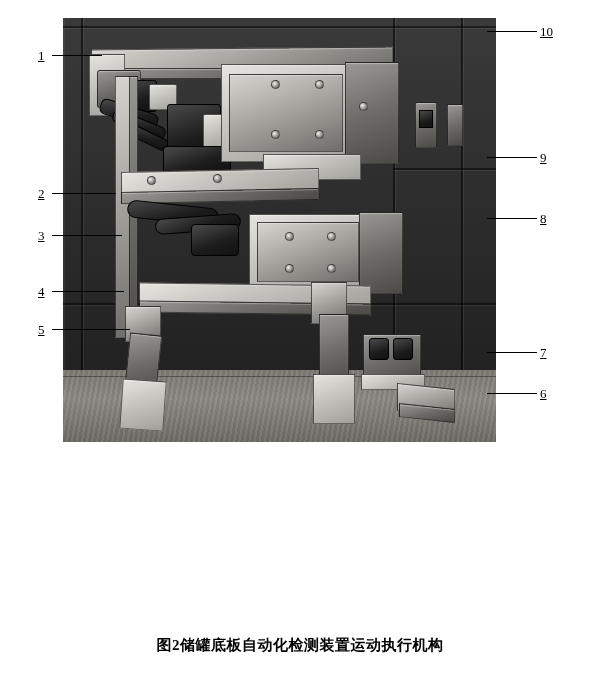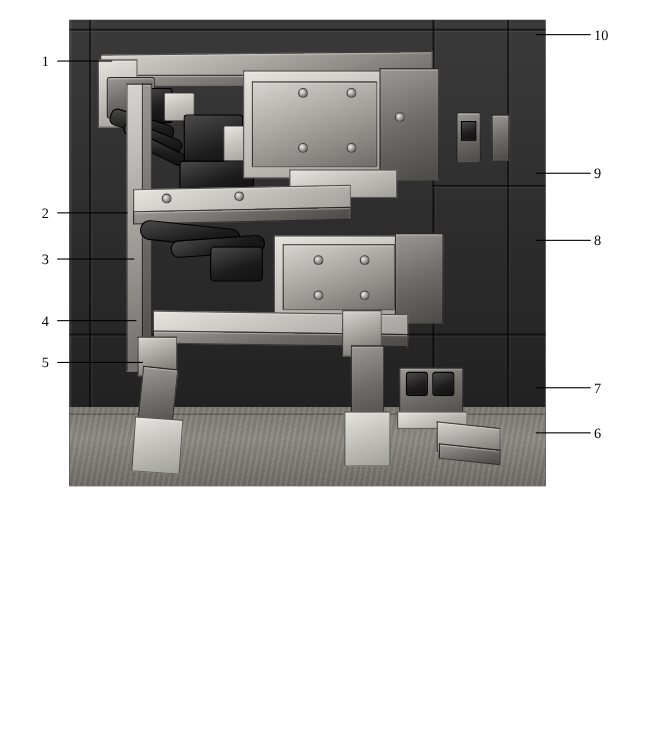--- a/index.html
+++ b/index.html
@@ -118,20 +118,21 @@
     position: absolute;
     height: 1px;
     background: #000;
   }
   .lnum {
     position: absolute;
     font-family: "Liberation Serif", serif;
     font-size: 13px;
     line-height: 13px;
     color: #000;
+    text-decoration: underline;
   }
 
   
   .legend {
     position: absolute;
     left: 78px;
     top: 470px;
     width: 452px;
     font-family: "Liberation Serif", serif;
     font-size: 14.5px;
@@ -268,14 +269,15 @@
     <div class="leader" style="left:487px; top:218px; width:50px;"></div>
 
     <div class="lnum" style="left:540px; top:346px;">7</div>
     <div class="leader" style="left:487px; top:352px; width:50px;"></div>
 
     <div class="lnum" style="left:540px; top:387px;">6</div>
     <div class="leader" style="left:487px; top:393px; width:50px;"></div>
   </div>
 
 
+  <div class="fig-title">图2储罐底板自动化检测装置运动执行机构</div>
 
 </div>
 
 </body></html>

